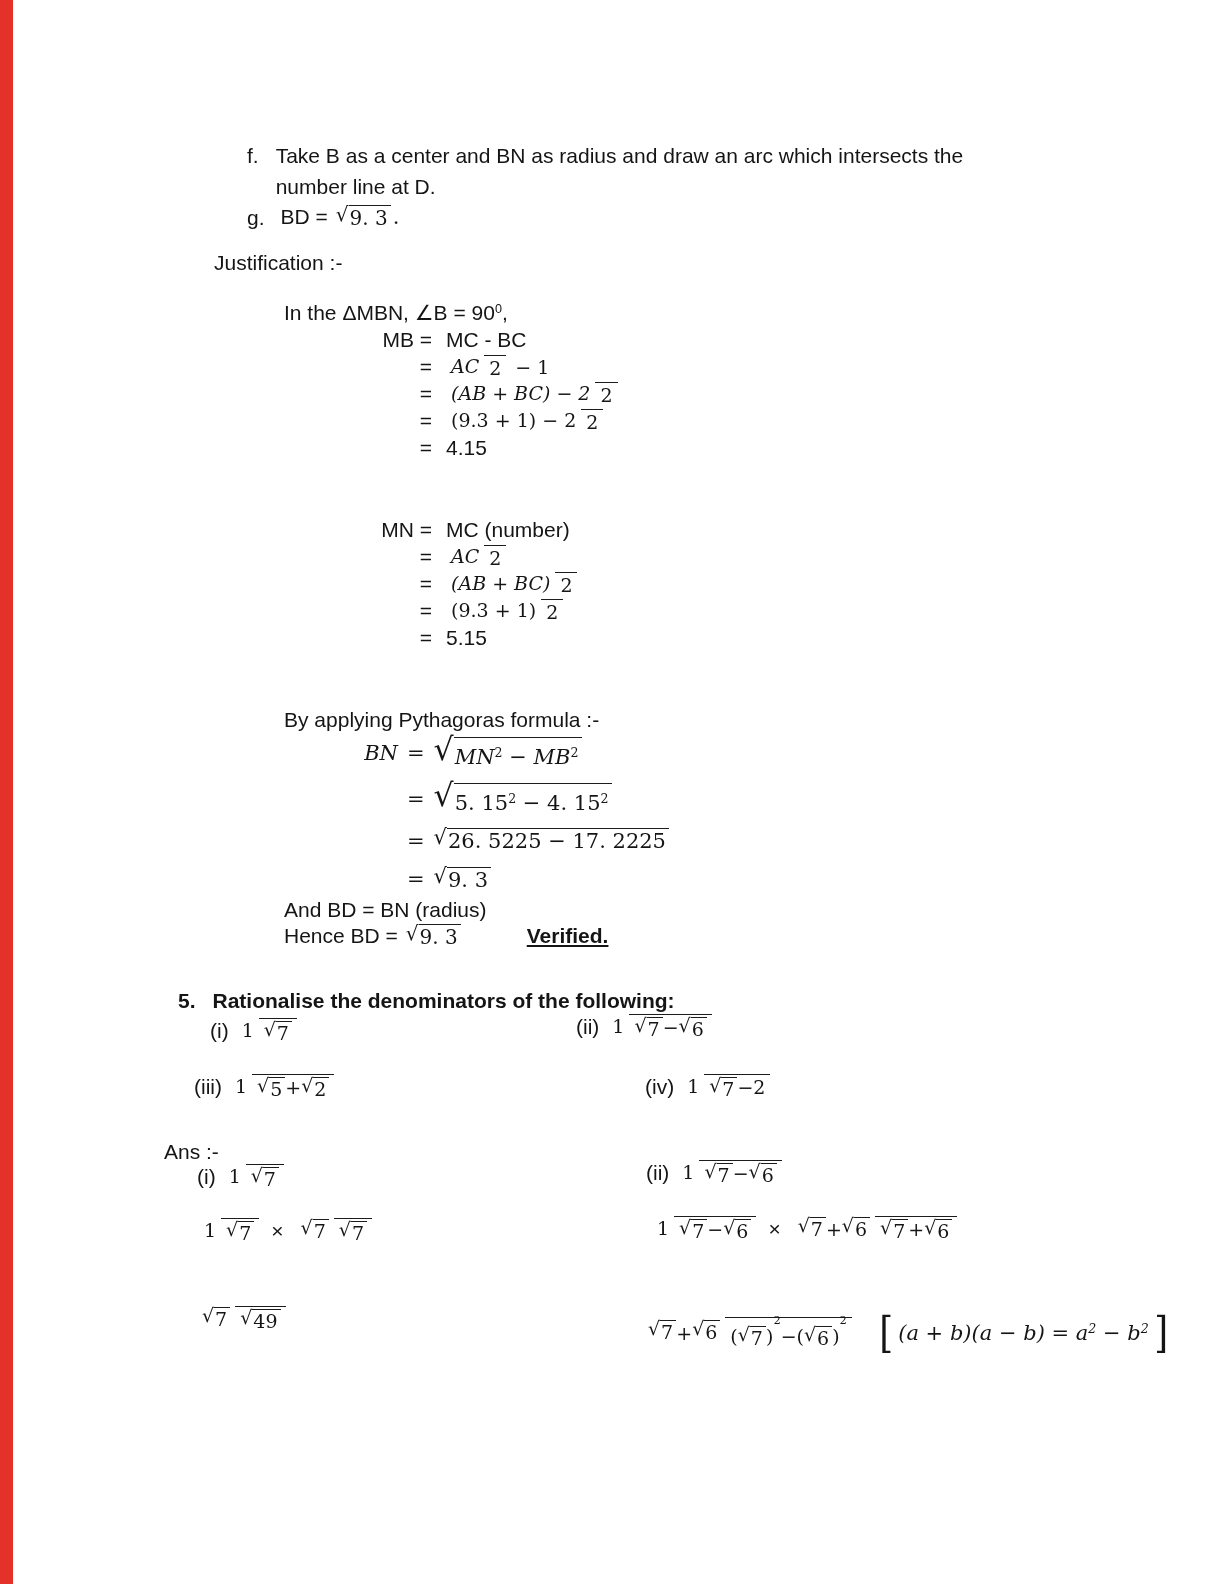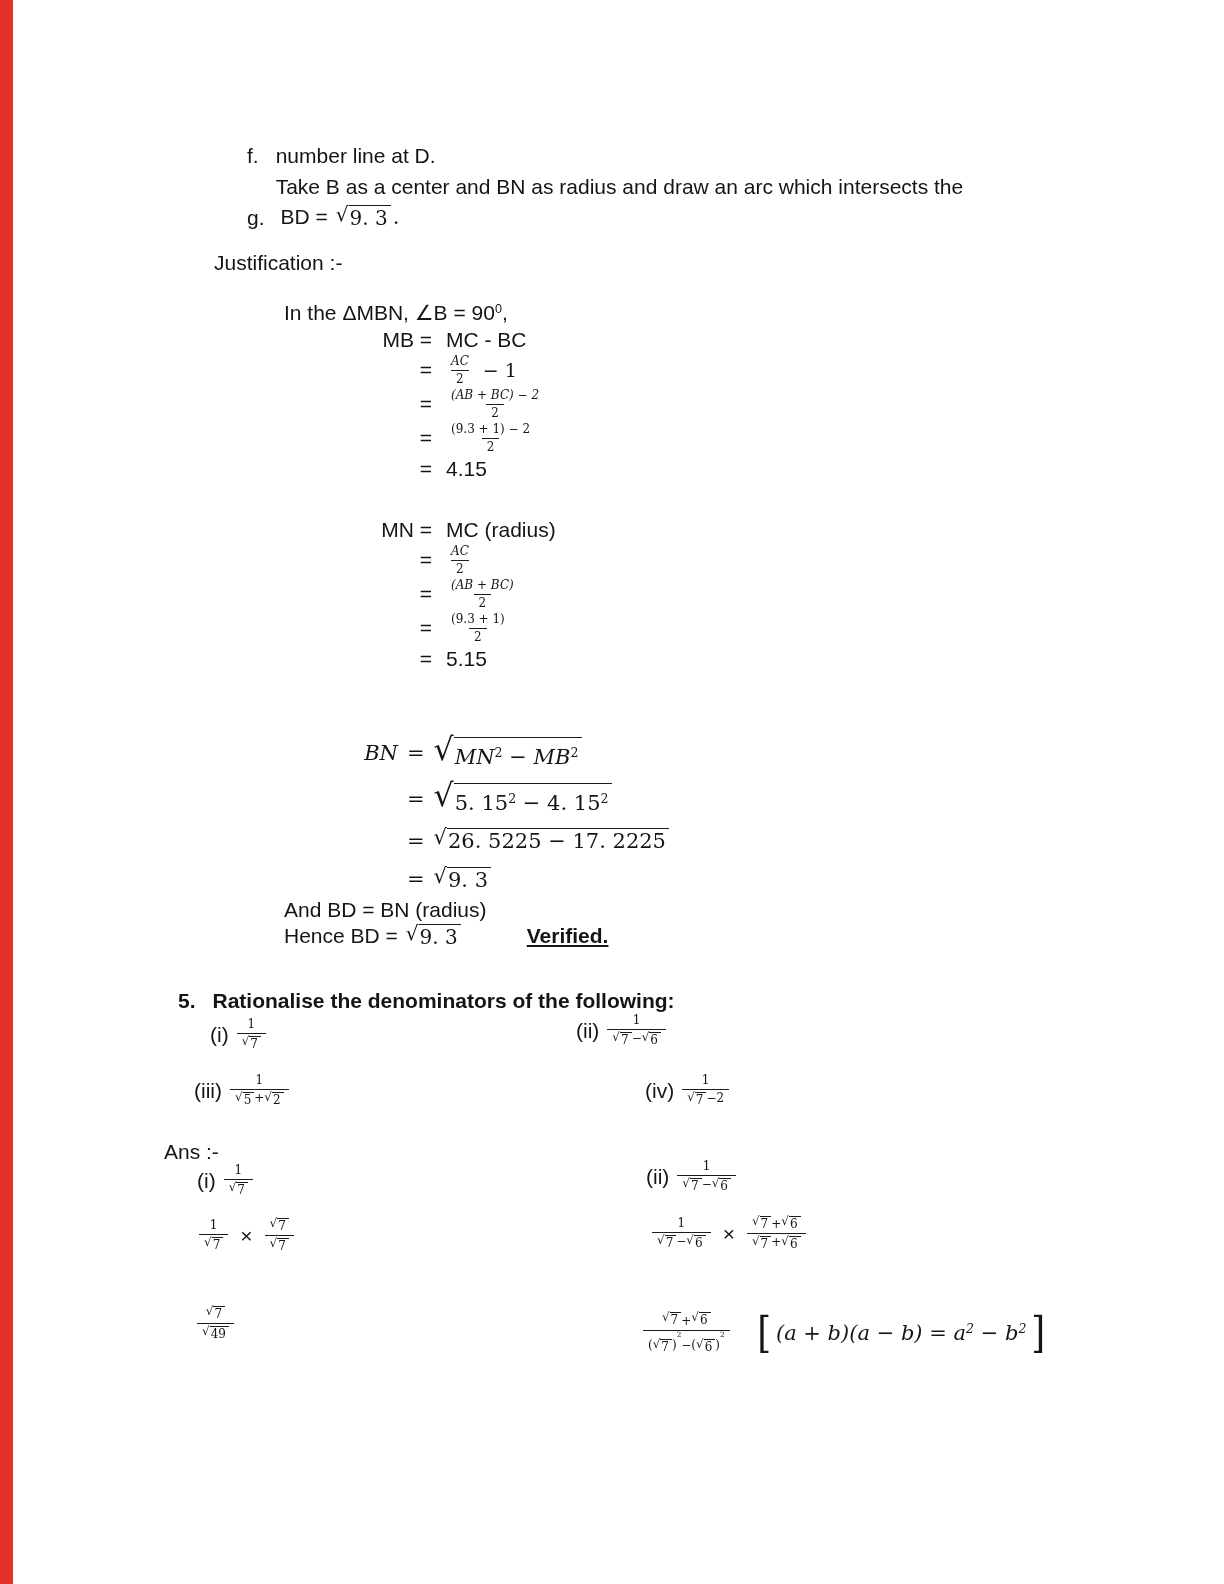--- a/index.html
+++ b/index.html
@@ -15,22 +15,22 @@
   
   .t { font-size:21px; line-height:31px; }
   .eqt { font-size:21px; }
 
   
   .eqrow { display:flex; align-items:center; margin-bottom:3px; }
   .eqrow .lhs { width:148px; text-align:right; margin-right:14px; flex:none; font-size:21px; }
   .eqrow .rhs { display:flex; align-items:center; }
 
   
-  .frac { display:inline-flex; flex-direction:column; align-items:center; text-align:center;
-          font-family:"DejaVu Serif", serif; font-size:12px; line-height:1.08; vertical-align:middle; }
+  .frac { display:inline-flex; align-items:center; text-align:center;
+          font-family:"DejaVu Serif", serif; font-size:19px; line-height:1.08; vertical-align:middle; }
   .frac .fr-num { display:inline-flex; align-items:flex-end; justify-content:center; padding:0 5px 2px; }
   .frac .fr-den { display:inline-flex; align-items:flex-start; justify-content:center;
                   border-top:1.6px solid #1c1c1c; padding:2px 5px 0; }
   .pt8 { padding-top:8px !important; }
 
   
   .sq { display:inline-flex; align-items:flex-start; line-height:1.1; }
   .sq .rd { line-height:0.92; flex:none; }
   .sq .rd::before { content:"\221A"; }
   .sq .bd { border-top:1.6px solid #1c1c1c; padding:1px 3px 0 1px; line-height:1.12; white-space:nowrap; }
@@ -59,22 +59,22 @@
 </head>
 <body>
 
 <div class="page">
 
   <div class="abs edge-strip" style="background: rgb(228, 50, 43);"></div>
 
   <div class="abs" style="left:247px; top:140px; display:flex; gap:17px;">
     <div class="t">f.</div>
     <div class="t">
+      <div>Take B as a center and BN as radius and draw an arc which intersects the</div>
       <div>number line at D.</div>
-      <div>Take B as a center and BN as radius and draw an arc which intersects the</div>
     </div>
   </div>
 
   <div class="abs" style="left:247px; top:202px; display:flex; gap:16px; align-items:center;">
     <div class="t">g.</div>
     <div class="mrow">
       <span class="eqt">BD =</span>
       <span class="sq math" style="font-size:20px;">
           <span class="rd"></span>
           <span class="bd">9. 3</span>
@@ -124,21 +124,21 @@
     </div>
     <div class="eqrow">
       <span class="lhs">=</span>
       <span class="rhs eqt">4.15</span>
     </div>
   </div>
 
   <div class="abs" style="left:284px; top:518px;">
     <div class="eqrow">
       <span class="lhs">MN =</span>
-      <span class="rhs eqt">MC (radius)</span>
+      <span class="rhs eqt">MC (number)</span>
     </div>
     <div class="eqrow">
       <span class="lhs">=</span>
       <span class="rhs">
         <span class="frac">
           <span class="fr-num it">AC</span>
           <span class="fr-den">2</span>
         </span>
       </span>
     </div>
@@ -159,20 +159,21 @@
           <span class="fr-den">2</span>
         </span>
       </span>
     </div>
     <div class="eqrow">
       <span class="lhs">=</span>
       <span class="rhs eqt">5.15</span>
     </div>
   </div>
 
+  <div class="abs t" style="left:284px; top:704px;">By applying Pythagoras formula :-</div>
 
   <div class="abs math" style="left:352px; top:737px;">
     <div class="bnrow">
       <span class="blhs it">BN</span>
       <span class="beq">=</span>
       <span class="sq lg">
           <span class="rd"></span>
           <span class="bd"><span class="it">MN</span><span class="sp">2</span><span> − </span><span class="it">MB</span><span class="sp">2</span></span>
         </span>
     </div>

